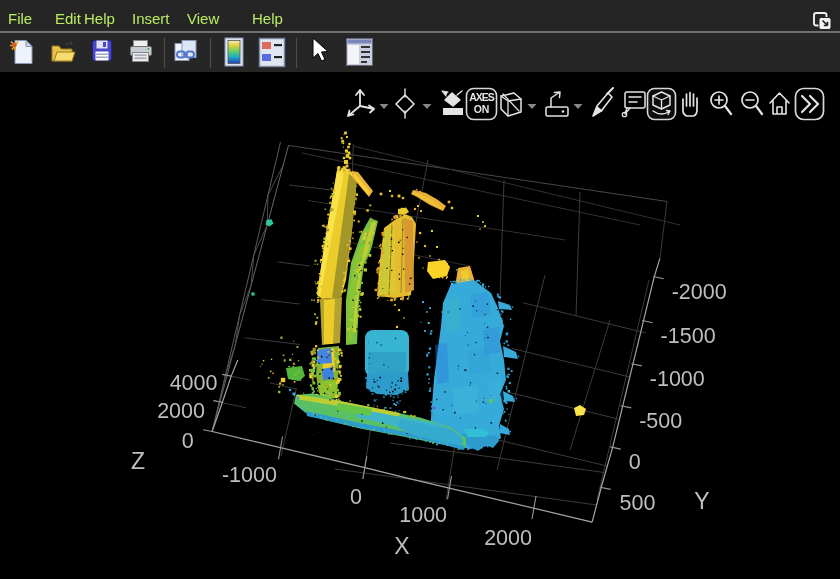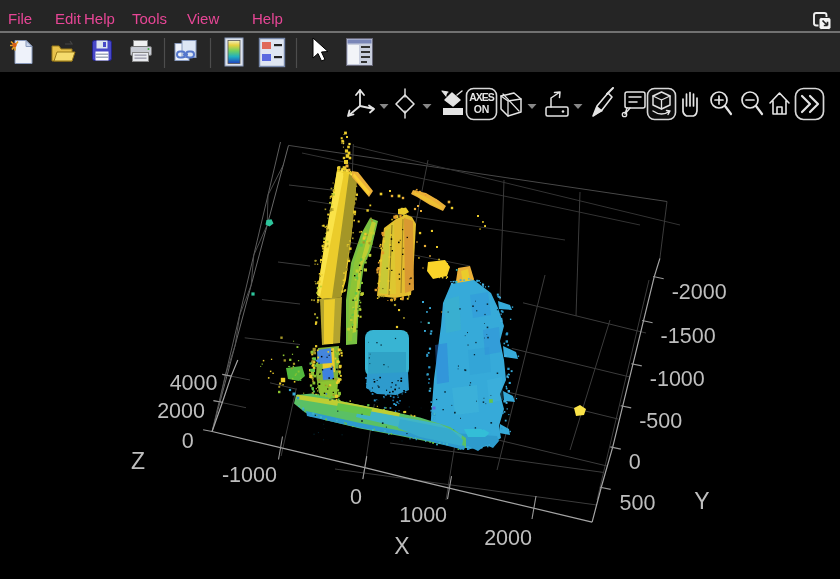--- a/index.html
+++ b/index.html
@@ -1,29 +1,29 @@
 <!DOCTYPE html>
 <html><head><meta charset="utf-8"><style>
 * { margin:0; padding:0; box-sizing:border-box; -webkit-font-smoothing:antialiased; }
 text { -webkit-font-smoothing:antialiased; }
 html,body { width:840px; height:579px; background:#000; overflow:hidden;
   font-family:"Liberation Sans",sans-serif; }
 #menubar { position:absolute; left:0; top:0; width:840px; height:33px; background:#262626;
   border-bottom:2px solid #747474; }
-#menubar span { position:absolute; top:10px; font-size:15px; color:#ec4899; }
+#menubar span { position:absolute; top:10px; font-size:15px; color:#bef264; }
 #toolbar { position:absolute; left:0; top:33px; width:840px; height:39px; background:#262626; }
 #plot { position:absolute; left:0; top:72px; width:840px; height:507px; background:#000; }
 #popout { position:absolute; left:803px; top:4px; }
 </style></head>
 <body>
 <div id="menubar" style="opacity:0.98">
 <span style="left:8px">File</span>
     <span style="left:55px">Edit</span>
     <span style="left:84px">Help</span>
-<span style="left:132px">Tools</span>
+<span style="left:132px">Insert</span>
     <span style="left:187px">View</span>
     <span style="left:252px">Help</span>
 </div>
 <svg id="popout" width="34" height="30" viewBox="0 0 34 30">
 <rect x="11" y="9" width="12.5" height="12.5" rx="2.2" fill="none" stroke="#f0f0f0" stroke-width="1.9"></rect>
 <rect x="16" y="13.5" width="12" height="12" rx="2.2" fill="#f4f4f4" stroke="#262626" stroke-width="1"></rect>
 <path d="M19.5 16.5 L24.5 21.5 M24.5 21.5 L24.5 17.8 M24.5 21.5 L20.8 21.5" stroke="#222" stroke-width="1.7" fill="none"></path>
 </svg>
 <div id="toolbar">
 <svg width="840" height="39" viewBox="0 33 840 39" style="position:absolute;left:0;top:0">

